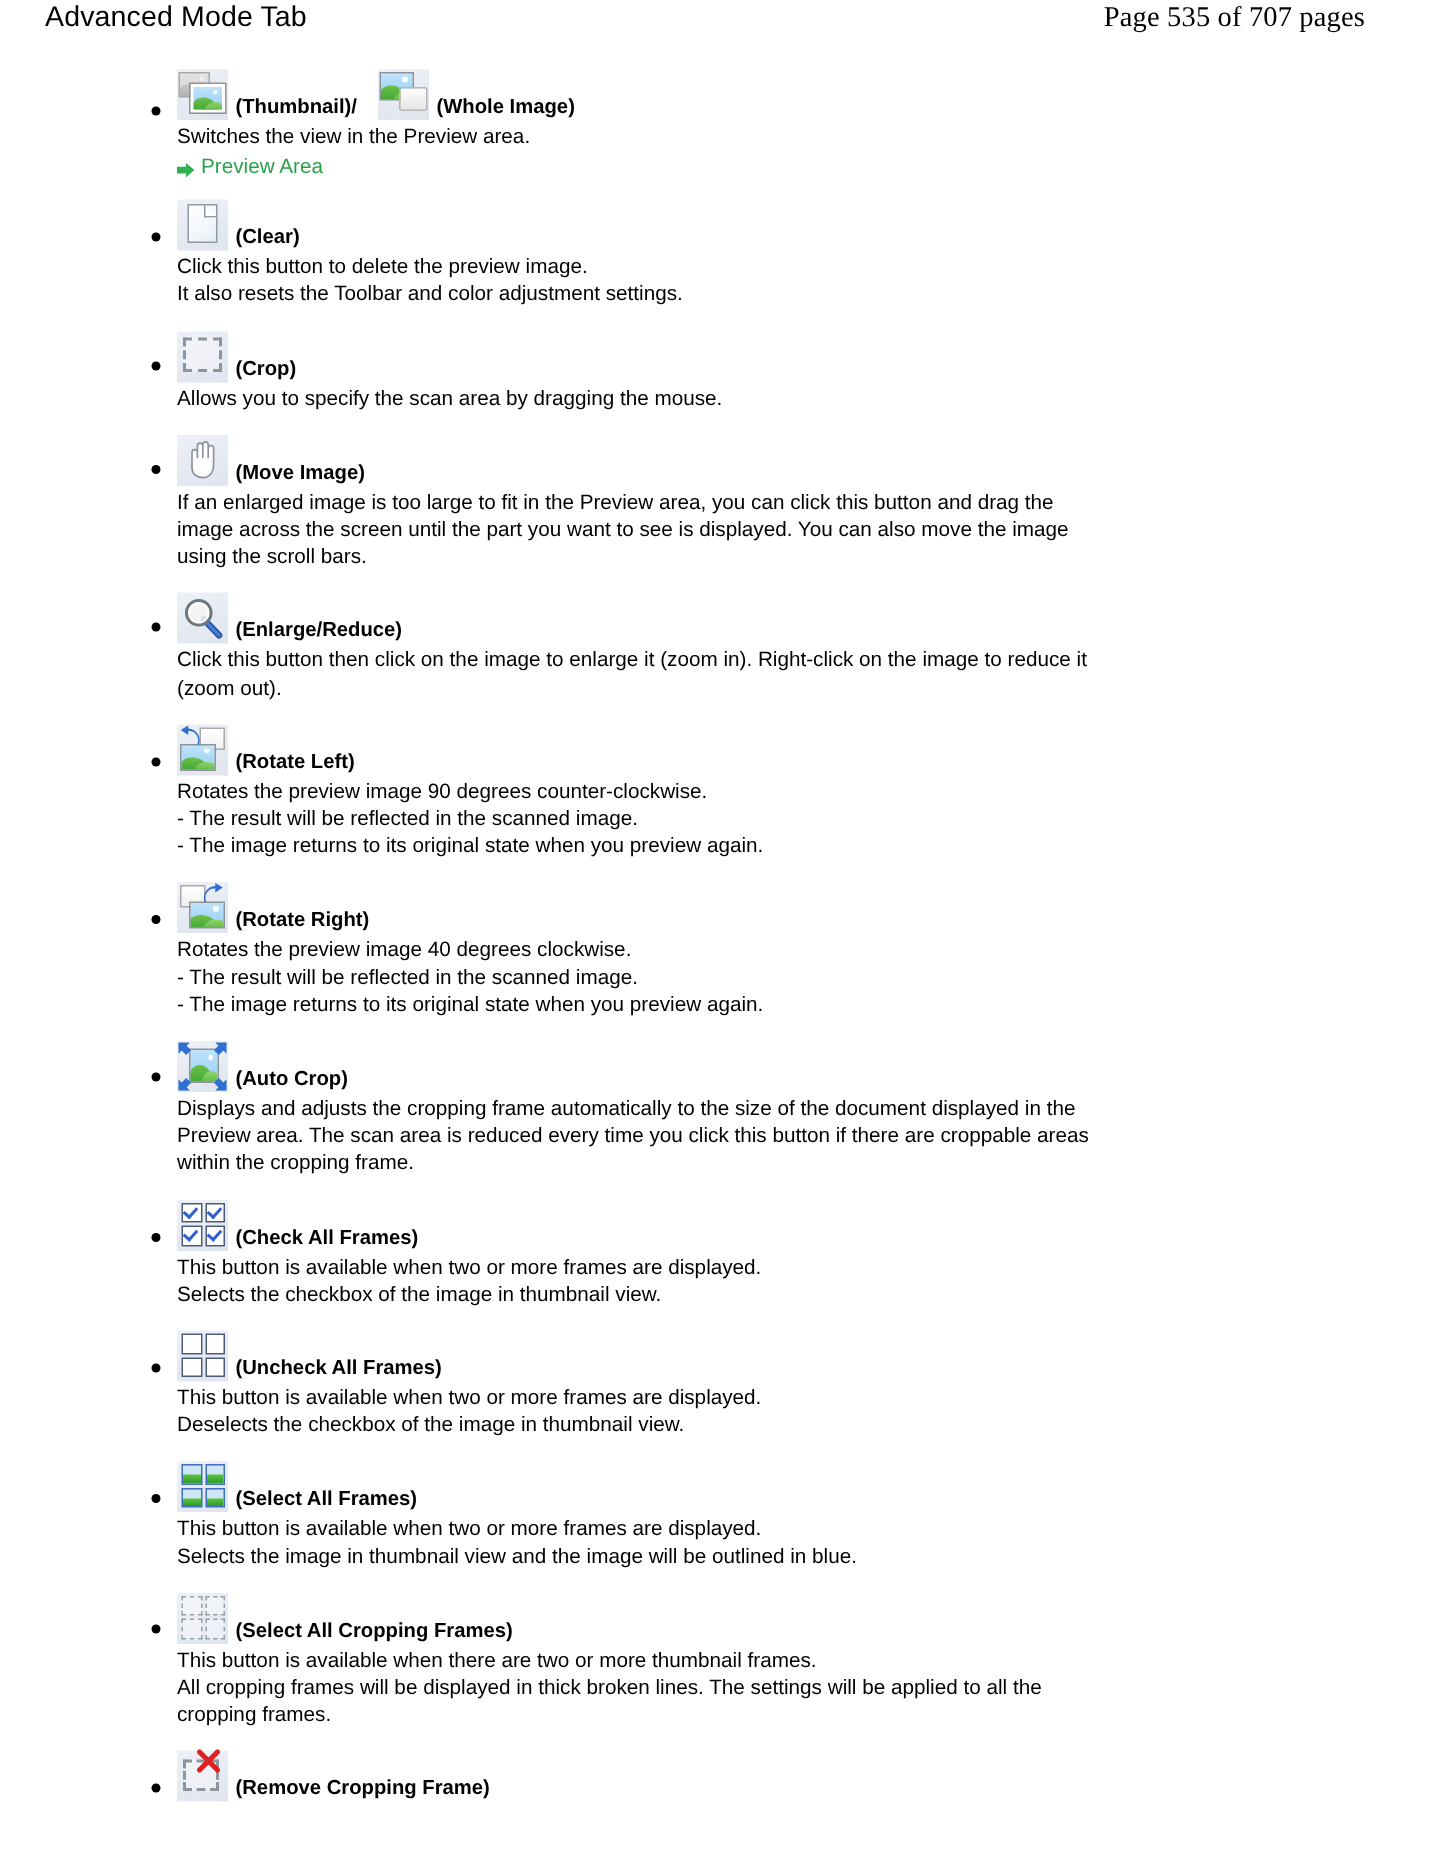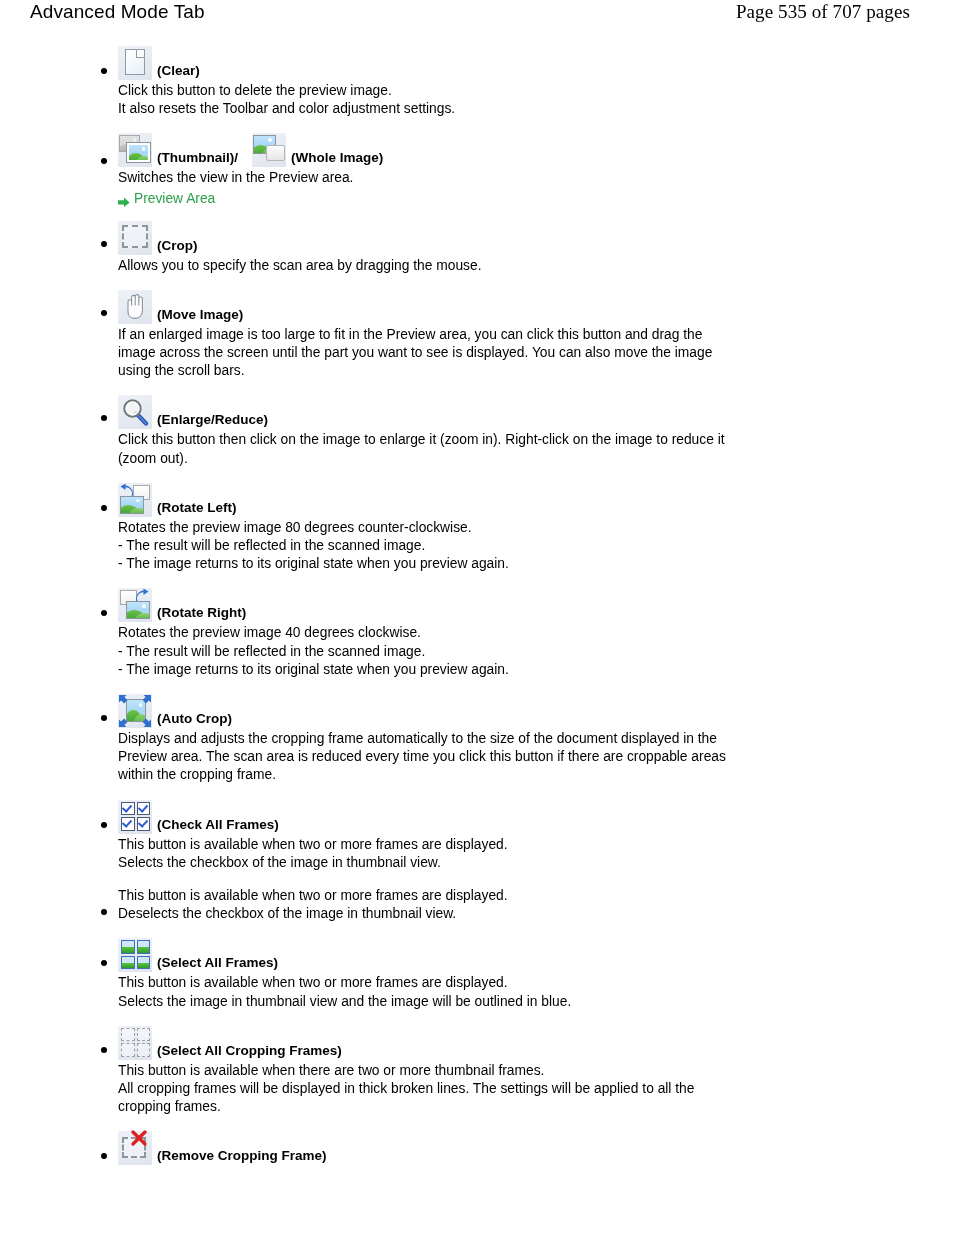--- a/index.html
+++ b/index.html
@@ -276,37 +276,20 @@
 
 <div class="page-header">
   <div class="title">Advanced Mode Tab</div>
   <div class="pageno">Page 535 of 707 pages</div>
 </div>
 
 <div class="content">
 <ul class="item-list">
 
   <li class="item">
-    <span class="bullet" style="top:22px;"></span>
-    <div class="heading-row">
-      <span class="icon sq34b ic-clear">
-        <span class="page">
-          <span class="fold"></span>
-        </span>
-      </span>
-      <span class="heading-label">(Clear)</span>
-    </div>
-    <div class="desc">
-      <p>Click this button to delete the preview image.</p>
-      <p>It also resets the Toolbar and color adjustment settings.</p>
-    </div>
-    <div class="spacer-sm"></div>
-  </li>
-
-  <li class="item">
     <span class="bullet" style="top:25px;"></span>
     <div class="heading-row">
       <span class="icon sq34b ic-thumbnail">
         <span class="photo grayphoto back">
           <span class="hill"></span>
               <span class="hill2"></span>
               <span class="sun"></span>
         </span>
         <span class="photo front">
           <span class="hill"></span>
@@ -334,20 +317,37 @@
         <svg width="12" height="11" viewBox="0 0 12 11">
           <path d="M0 3.2 H6 V0.6 L11.6 5.4 L6 10.2 V7.6 H0 Z" fill="#2fb14f"></path>
         </svg>
       </span>
       <span class="link-text">Preview Area</span>
     </div>
     <div class="spacer-md"></div>
   </li>
 
   <li class="item">
+    <span class="bullet" style="top:22px;"></span>
+    <div class="heading-row">
+      <span class="icon sq34b ic-clear">
+        <span class="page">
+          <span class="fold"></span>
+        </span>
+      </span>
+      <span class="heading-label">(Clear)</span>
+    </div>
+    <div class="desc">
+      <p>Click this button to delete the preview image.</p>
+      <p>It also resets the Toolbar and color adjustment settings.</p>
+    </div>
+    <div class="spacer-sm"></div>
+  </li>
+
+  <li class="item">
     <span class="bullet" style="top:20px;"></span>
     <div class="heading-row">
       <span class="icon sq34b ic-crop">
         <span class="dash"></span>
       </span>
       <span class="heading-label">(Crop)</span>
     </div>
     <div class="desc">
       <p>Allows you to specify the scan area by dragging the mouse.</p>
     </div>
@@ -399,21 +399,21 @@
               <span class="hill2"></span>
               <span class="sun"></span>
         </span>
         <svg class="arrow" width="16" height="16" viewBox="0 0 16 16">
           <path d="M13.5 13 a6 6 0 0 0 -6 -8.6 L7.5 7 L2.5 3.6 L7.5 0.6 L7.5 2.6 a8 8 0 0 1 7 11 Z" fill="#2f6fd0"></path>
         </svg>
       </span>
       <span class="heading-label">(Rotate Left)</span>
     </div>
     <div class="desc">
-      <p>Rotates the preview image 80 degrees counter-clockwise.</p>
+      <p>Rotates the preview image 90 degrees counter-clockwise.</p>
       <p>- The result will be reflected in the scanned image.</p>
       <p>- The image returns to its original state when you preview again.</p>
     </div>
     <div class="spacer-sm"></div>
   </li>
 
   <li class="item">
     <span class="bullet" style="top:22px;"></span>
     <div class="heading-row">
       <span class="icon sq34b ic-rot ic-rot-right">
@@ -478,20 +478,31 @@
     </div>
     <div class="desc">
       <p>This button is available when two or more frames are displayed.</p>
       <p>Selects the checkbox of the image in thumbnail view.</p>
     </div>
     <div class="spacer-sm"></div>
   </li>
 
   <li class="item">
     <span class="bullet" style="top:22px;"></span>
+    <div class="heading-row">
+      <span class="icon sq34b ic-uncheckall">
+        <span class="grid2">
+          <span class="cbox"></span>
+          <span class="cbox"></span>
+          <span class="cbox"></span>
+          <span class="cbox"></span>
+        </span>
+      </span>
+      <span class="heading-label">(Uncheck All Frames)</span>
+    </div>
     <div class="desc">
       <p>This button is available when two or more frames are displayed.</p>
       <p>Deselects the checkbox of the image in thumbnail view.</p>
     </div>
     <div class="spacer-sm"></div>
   </li>
 
   <li class="item">
     <span class="bullet" style="top:22px;"></span>
     <div class="heading-row">

